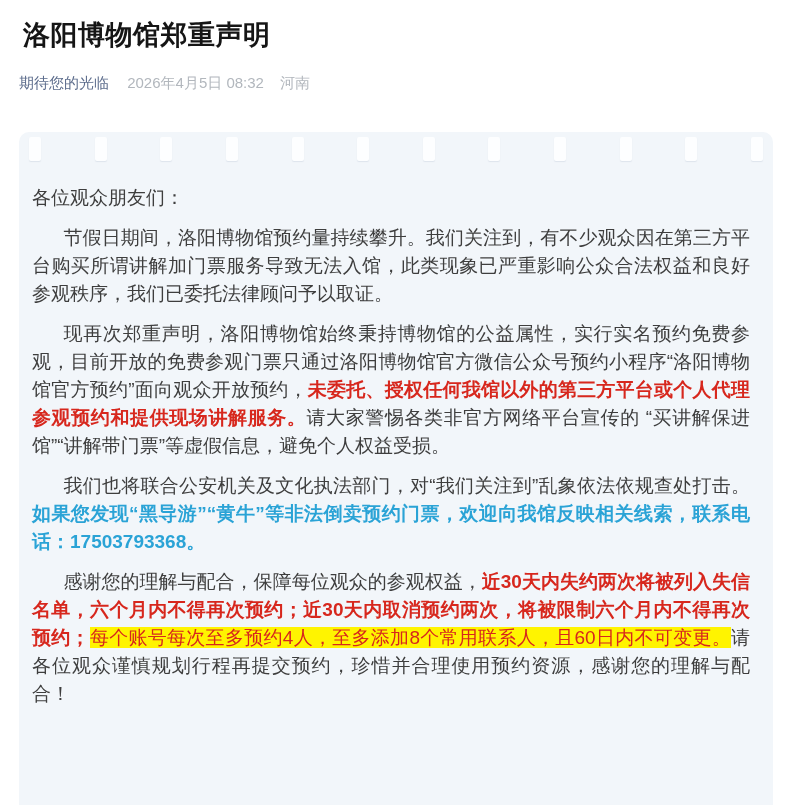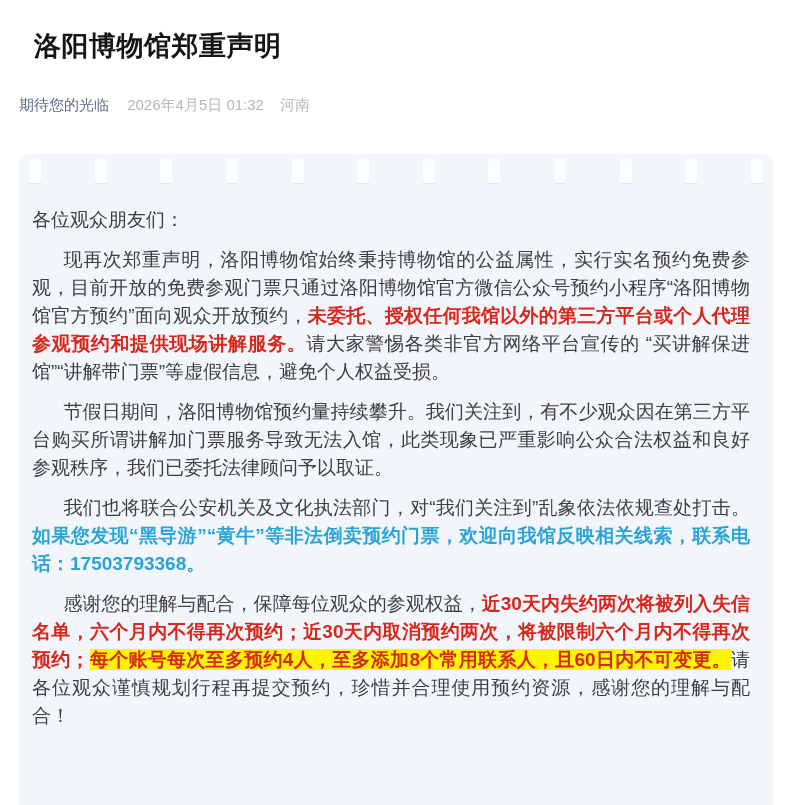--- a/index.html
+++ b/index.html
@@ -10,21 +10,21 @@
     height: 805px;
     overflow: hidden;
     font-family: "Liberation Sans", "DejaVu Sans", sans-serif;
   }
   .page {
     width: 793px;
     height: 805px;
     position: relative;
   }
   .article-title {
-    margin: 16px;
+    margin: 5px;
     padding: 14px 20px 0 18px;
     font-size: 27px;
     line-height: 32px;
     font-weight: bold;
     color: #151515;
     letter-spacing: 0.5px;
   }
   .byline {
     padding: 17px 20px 0 19px;
     font-size: 15px;
@@ -77,54 +77,54 @@
   .seg-red-bold {
     color: var(--red);
     font-weight: bold;
   }
   .seg-blue-bold {
     color: var(--blue);
     font-weight: bold;
   }
   .seg-red-bold-highlight {
     color: var(--red);
-    font-weight: bold;
+    font-weight: normal;
     background: var(--highlight);
   }
 </style>
 </head>
 <body>
 
 <div class="page">
 
   <h1 class="article-title">洛阳博物馆郑重声明</h1>
 
   <div class="byline">
     <span class="account">期待您的光临</span>
-    <span class="meta">2026年4月5日 01:32</span>
+    <span class="meta">2026年4月5日 08:32</span>
     <span class="meta">河南</span>
   </div>
 
   <div class="content-box">
     <div class="decor-bars">
         <div class="decor-bar"></div>
         <div class="decor-bar"></div>
         <div class="decor-bar"></div>
         <div class="decor-bar"></div>
         <div class="decor-bar"></div>
         <div class="decor-bar"></div>
         <div class="decor-bar"></div>
         <div class="decor-bar"></div>
         <div class="decor-bar"></div>
         <div class="decor-bar"></div>
         <div class="decor-bar"></div>
         <div class="decor-bar"></div>
       </div>
     <div class="body-text">
         <p class=""><span class="seg-normal">各位观众朋友们：</span></p>
+        <p class="indent"><span class="seg-normal">节假日期间，洛阳博物馆预约量持续攀升。我们关注到，有不少观众因在第三方平台购买所谓讲解加门票服务导致无法入馆，此类现象已严重影响公众合法权益和良好参观秩序，我们已委托法律顾问予以取证。</span></p>
         <p class="indent"><span class="seg-normal">现再次郑重声明，洛阳博物馆始终秉持博物馆的公益属性，实行实名预约免费参观，目前开放的免费参观门票只通过洛阳博物馆官方微信公众号预约小程序“洛阳博物馆官方预约”面向观众开放预约，</span><span class="seg-red-bold">未委托、授权任何我馆以外的第三方平台或个人代理参观预约和提供现场讲解服务。</span><span class="seg-normal">请大家警惕各类非官方网络平台宣传的 “买讲解保进馆”“讲解带门票”等虚假信息，避免个人权益受损。</span></p>
-        <p class="indent"><span class="seg-normal">节假日期间，洛阳博物馆预约量持续攀升。我们关注到，有不少观众因在第三方平台购买所谓讲解加门票服务导致无法入馆，此类现象已严重影响公众合法权益和良好参观秩序，我们已委托法律顾问予以取证。</span></p>
         <p class="indent"><span class="seg-normal">我们也将联合公安机关及文化执法部门，对“我们关注到”乱象依法依规查处打击。</span><span class="seg-blue-bold">如果您发现“黑导游”“黄牛”等非法倒卖预约门票，欢迎向我馆反映相关线索，联系电话：17503793368。</span></p>
         <p class="indent"><span class="seg-normal">感谢您的理解与配合，保障每位观众的参观权益，</span><span class="seg-red-bold">近30天内失约两次将被列入失信名单，六个月内不得再次预约；近30天内取消预约两次，将被限制六个月内不得再次预约；</span><span class="seg-red-bold-highlight">每个账号每次至多预约4人，至多添加8个常用联系人，且60日内不可变更。</span><span class="seg-normal">请各位观众谨慎规划行程再提交预约，珍惜并合理使用预约资源，感谢您的理解与配合！</span></p>
       </div>
   </div>
 
 </div>
 
 </body></html>

